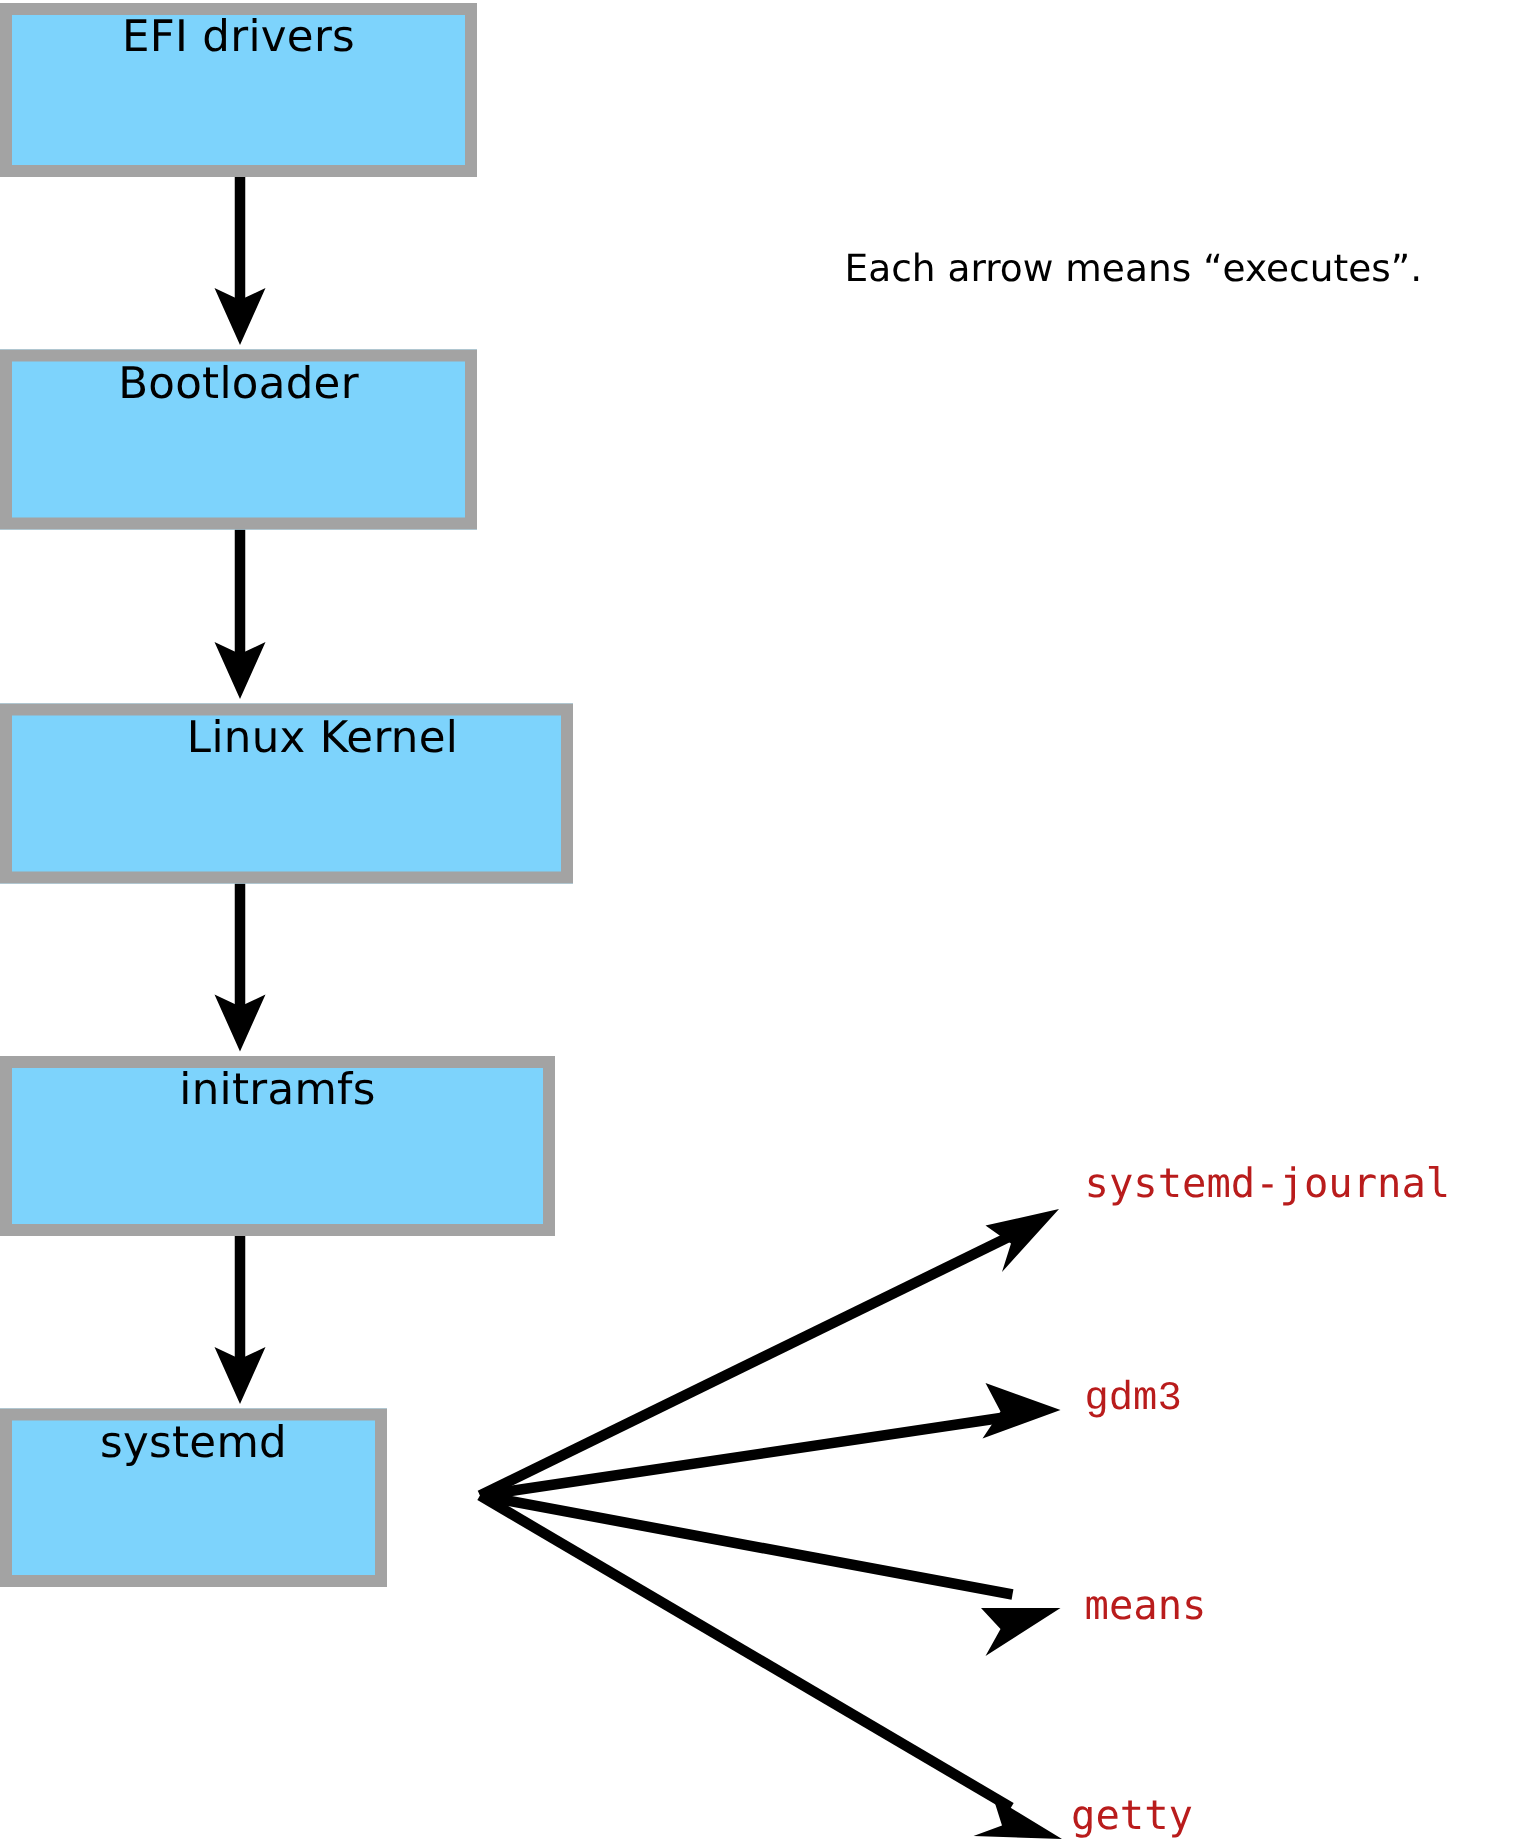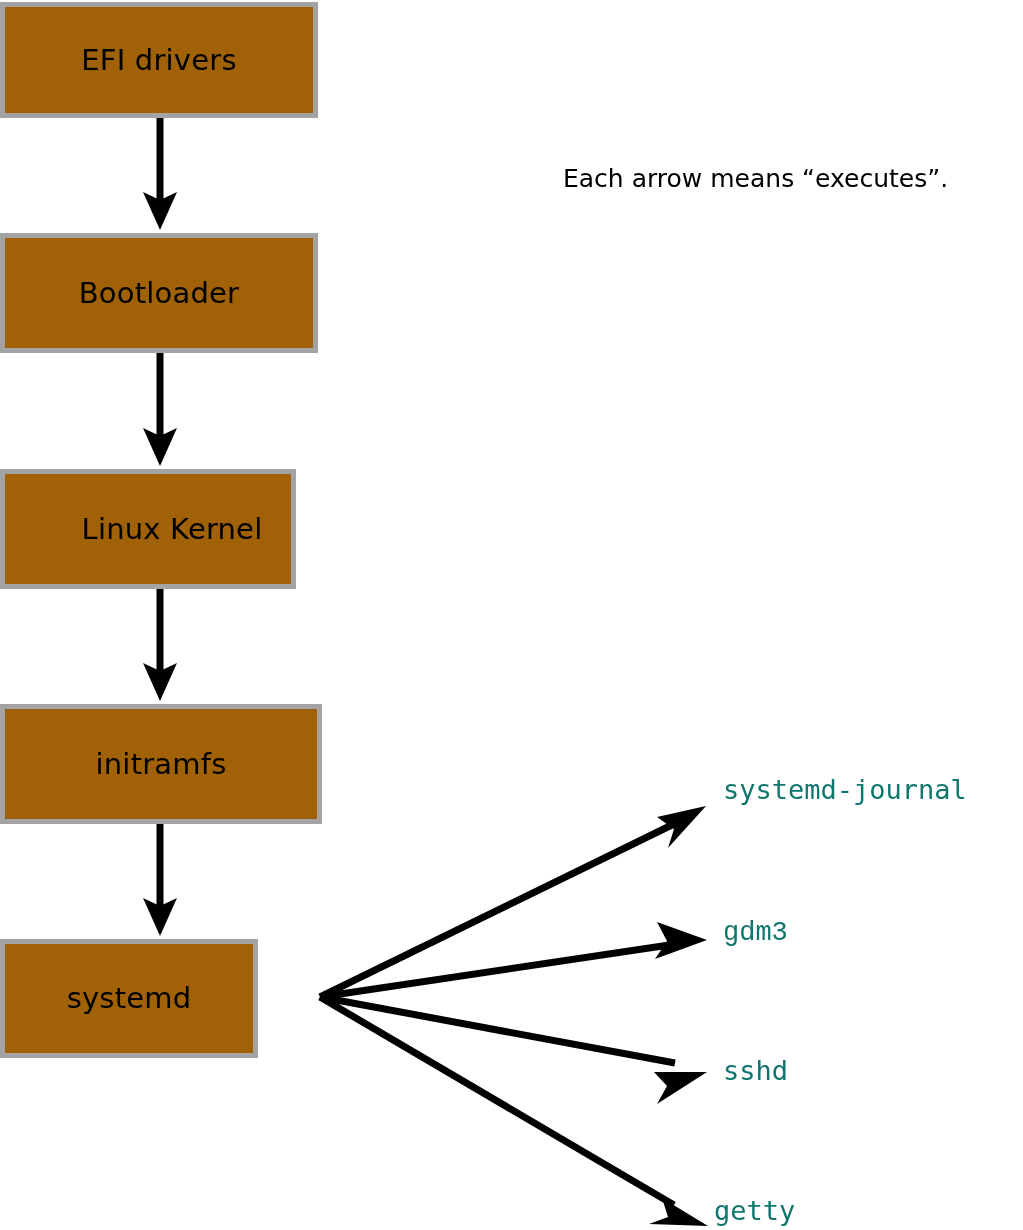--- a/index.html
+++ b/index.html
@@ -22,39 +22,38 @@
     position: absolute;
     left: 0;
     top: 0;
     width: 1023px;
     height: 1230px;
     pointer-events: none;
   }
   .node-box {
     position: absolute;
     box-sizing: border-box;
-    background: #a16207;
-    border: 5px solid #a3a3a3;
+    background: #7dd3fc;
+    border: 8px solid #a3a3a3;
     display: flex;
-    align-items: center;
     justify-content: center;
   }
   .node-label {
     font-family: "DejaVu Sans", sans-serif;
     font-size: 29px;
     color: #000000;
     line-height: 1;
     letter-spacing: 0.2px;
     white-space: nowrap;
   }
   .leaf-label {
     position: absolute;
     font-family: "DejaVu Sans Mono", monospace;
     font-size: 27px;
-    color: #0f766e;
+    color: #b91c1c;
     line-height: 1;
     white-space: nowrap;
     text-align: right;
   }
   .caption {
     position: absolute;
     font-family: "DejaVu Sans", sans-serif;
     font-size: 25px;
     color: #000000;
     line-height: 1;
@@ -110,35 +109,35 @@
   </svg>
 
   <div class="node-box" style="left:0px; top:2px; width:318px; height:116px;">
     <span class="node-label">EFI drivers</span>
   </div>
 
   <div class="node-box" style="left:0px; top:233px; width:318px; height:120px;">
     <span class="node-label">Bootloader</span>
   </div>
 
-  <div class="node-box" style="left:0px; top:469px; width:296px; height:120px;padding-left:48px;">
+  <div class="node-box" style="left:0px; top:469px; width:382px; height:120px;padding-left:48px;">
     <span class="node-label">Linux Kernel</span>
   </div>
 
-  <div class="node-box" style="left:0px; top:704px; width:322px; height:120px;">
+  <div class="node-box" style="left:0px; top:704px; width:370px; height:120px;">
     <span class="node-label">initramfs</span>
   </div>
 
   <div class="node-box" style="left:0px; top:939px; width:258px; height:119px;">
     <span class="node-label">systemd</span>
   </div>
 
   <div class="leaf-label" style="left:723px; top:776px;">systemd-journal</div>
 
   <div class="leaf-label" style="left:723px; top:920px;font-family:Liberation Mono, monospace;">gdm3</div>
 
-  <div class="leaf-label" style="left:723px; top:1057px;">sshd</div>
+  <div class="leaf-label" style="left:723px; top:1057px;">means</div>
 
   <div class="leaf-label" style="left:714px; top:1197px;">getty</div>
 
   <div class="caption" style="left:563px; top:166px;">Each arrow means “executes”.</div>
 
 </div>
 
 </body></html>

